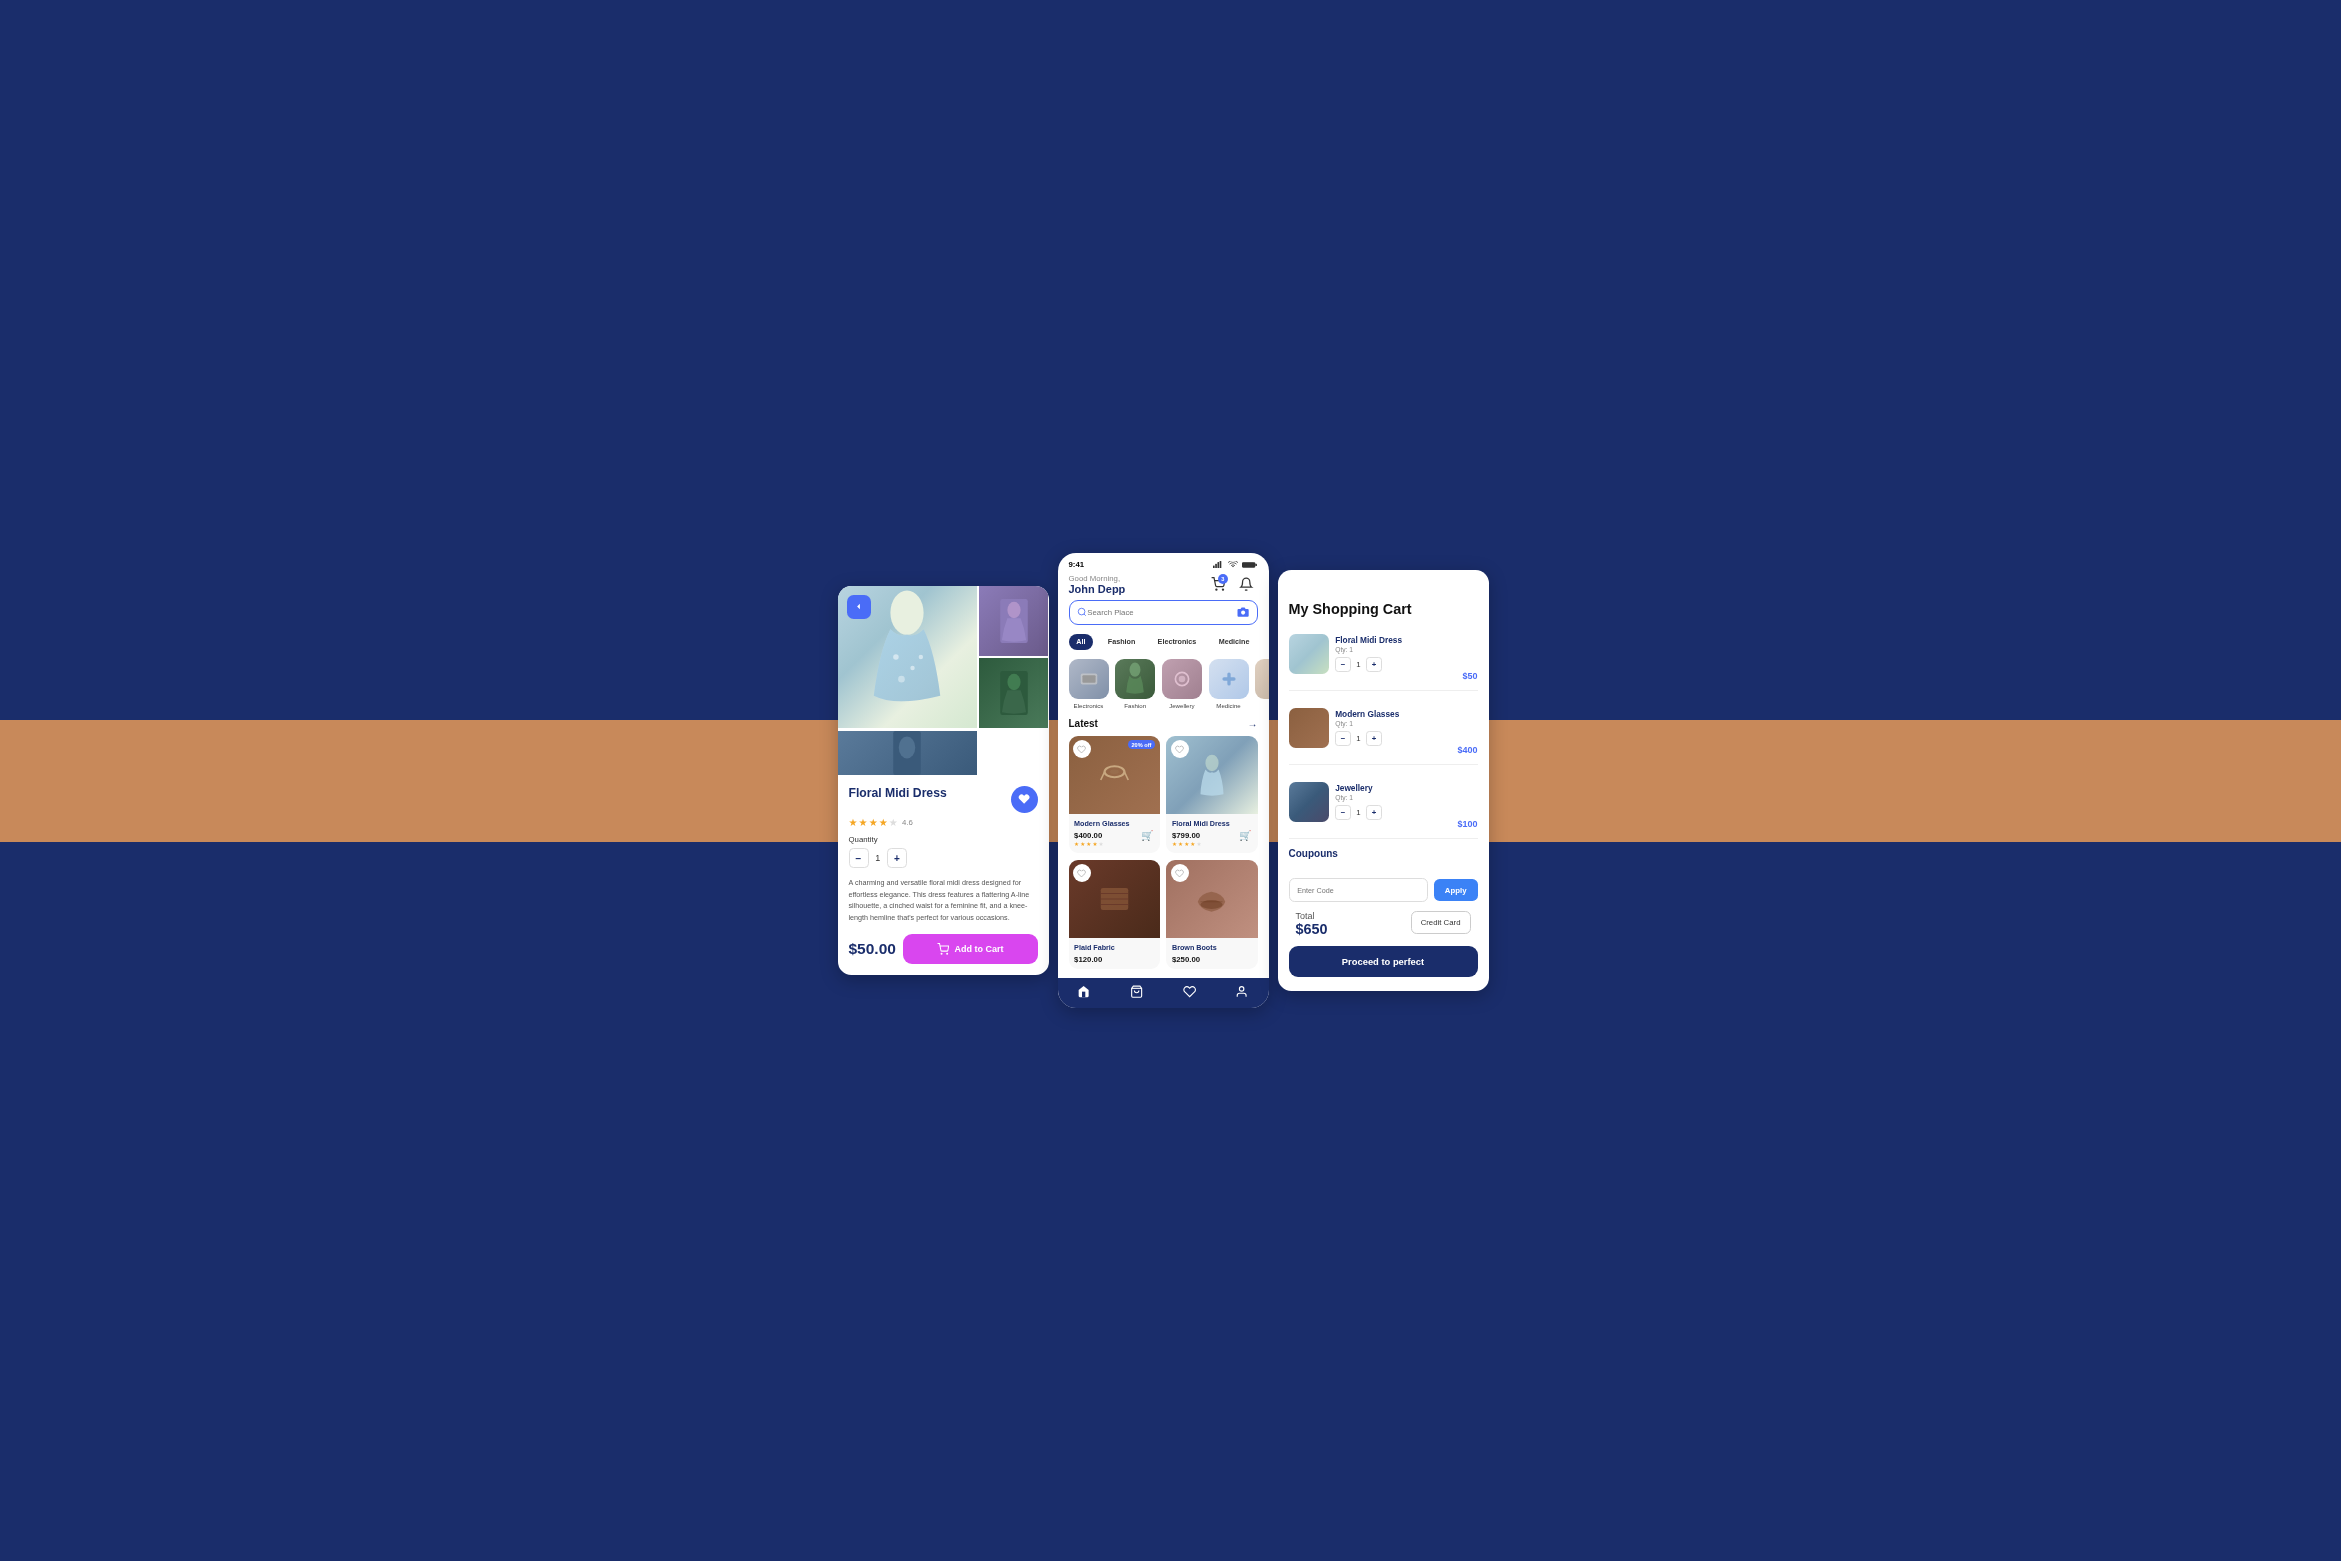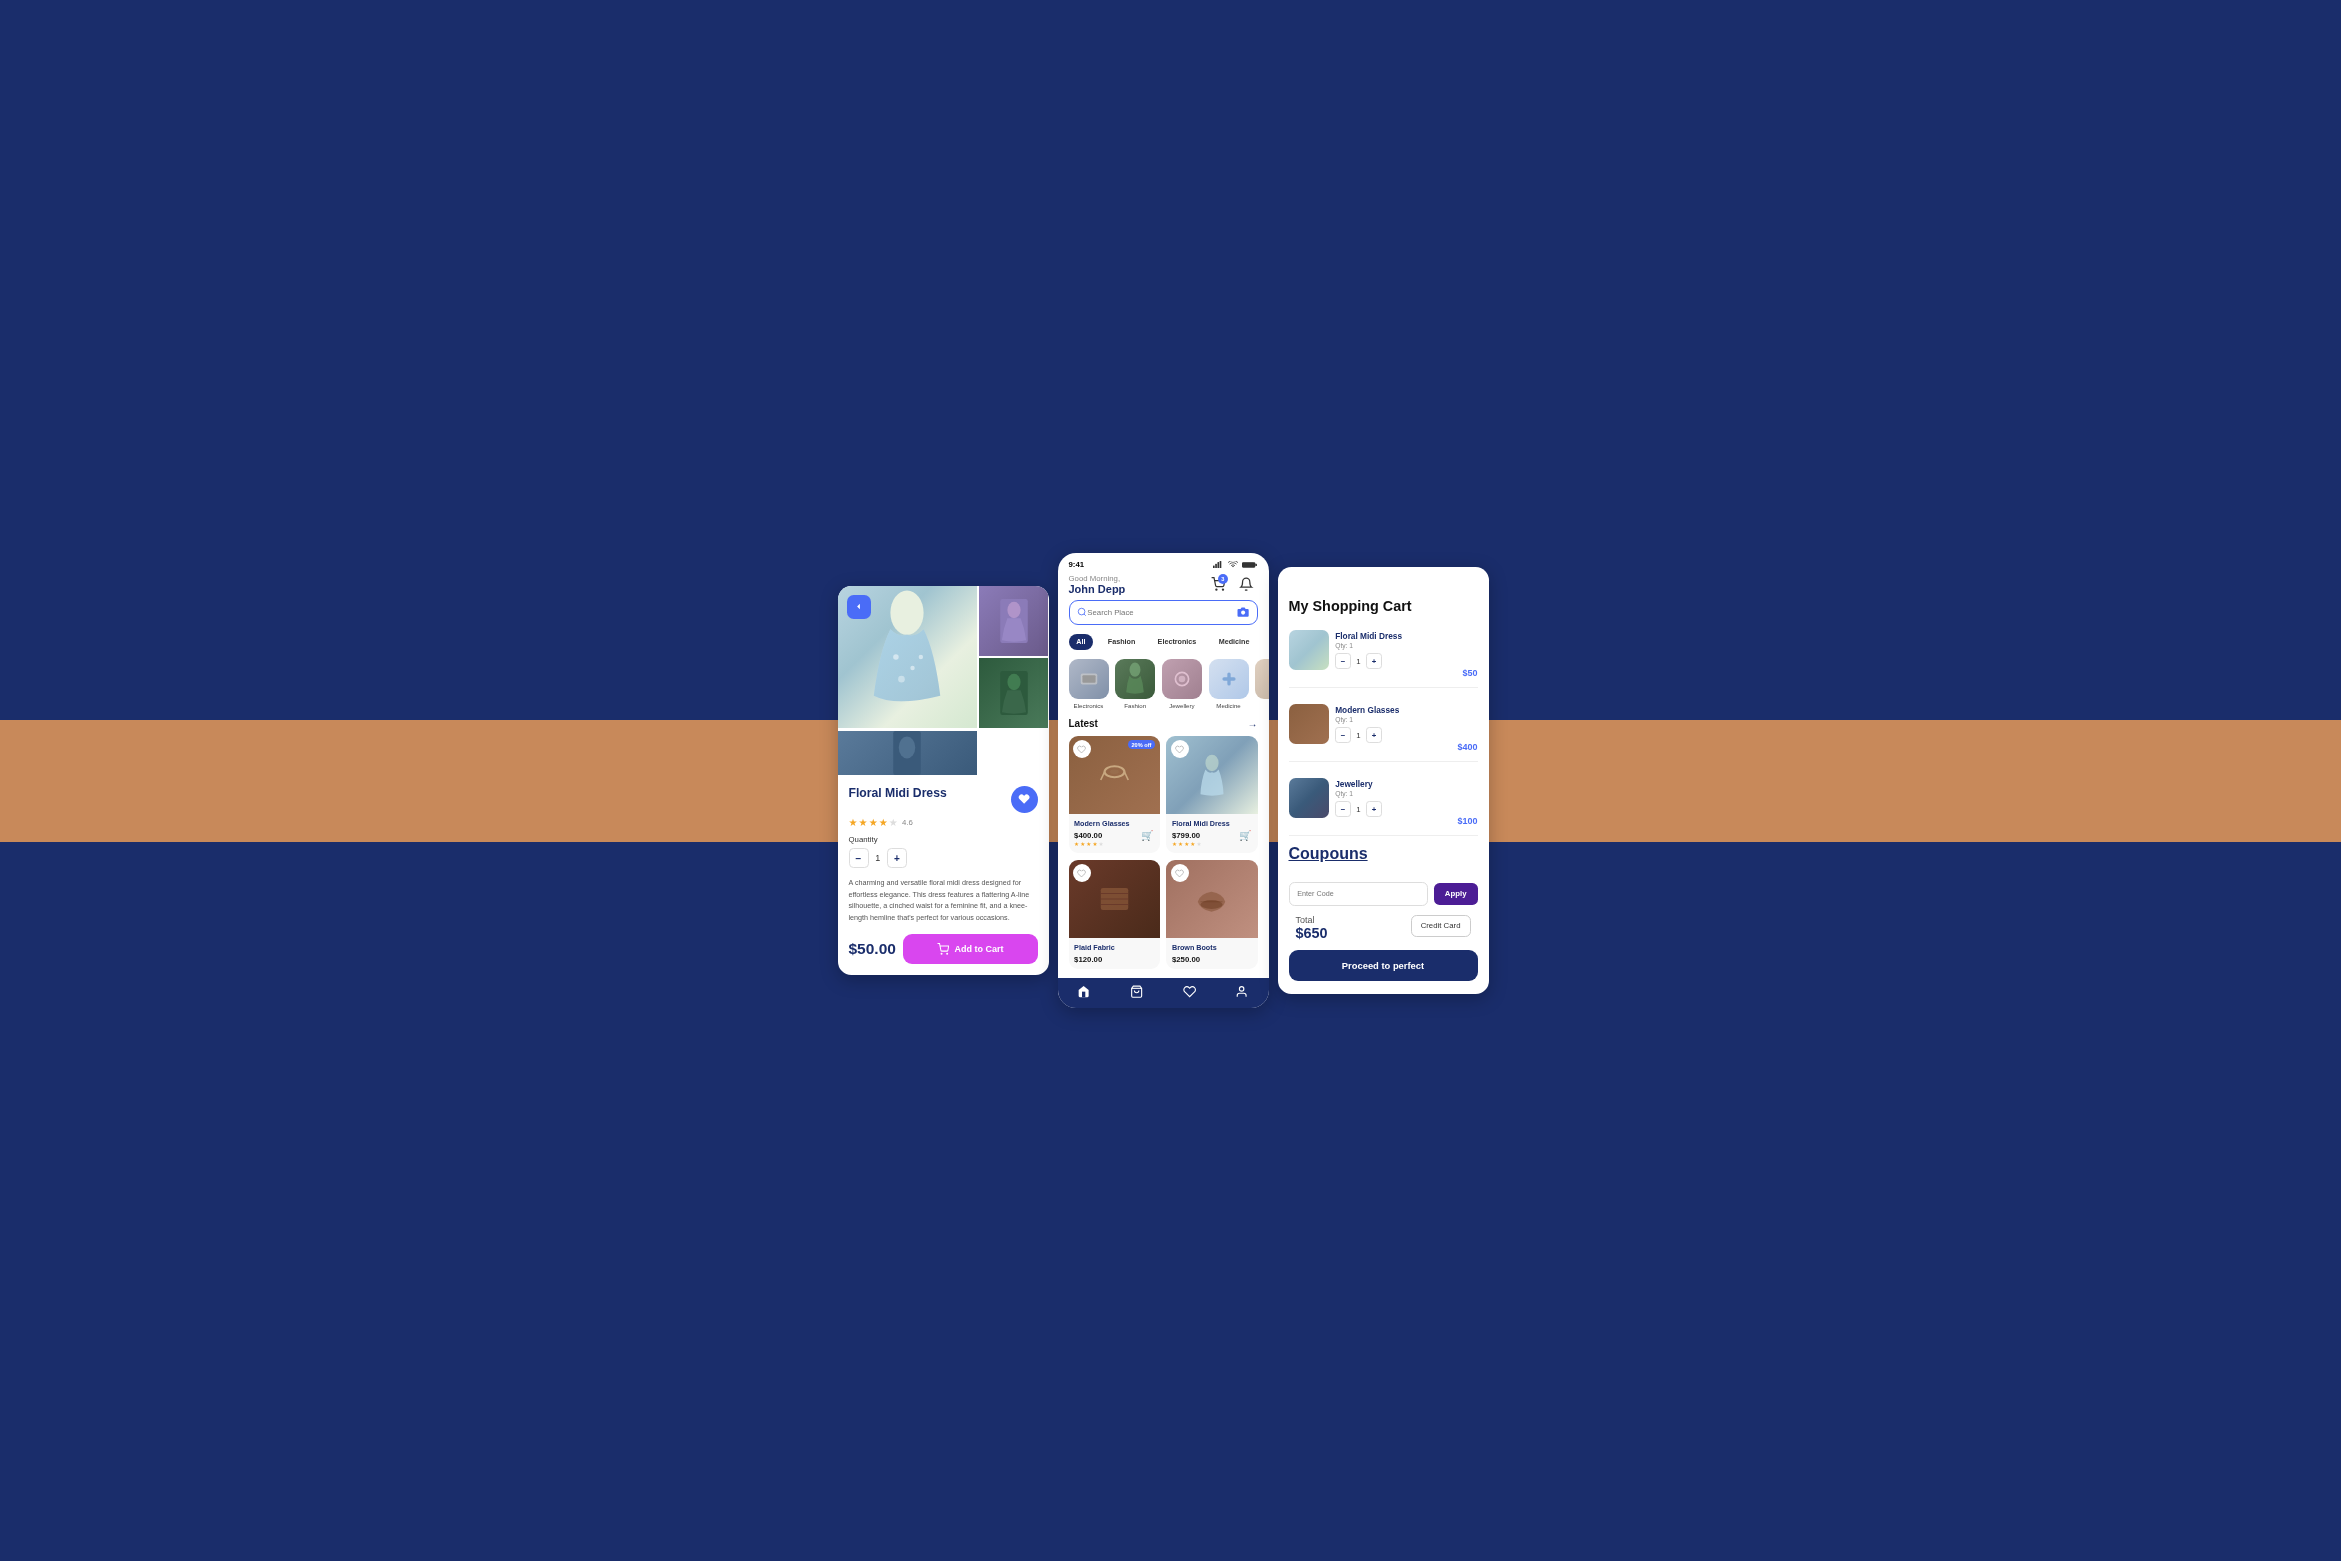--- a/index.html
+++ b/index.html
@@ -400,37 +400,37 @@
       justify-content: center;
       cursor: pointer;
       font-size: 7.8px;
       font-weight: bold;
       color: #1a2d6b;
     }
     .cart-qty-val { font-size: 7.8px; color: #333; }
     .cart-item-price { font-size: 9px; font-weight: 700; color: #4a6cf7; margin-top: 45px; }
 
     .coupons-section { padding: 9px 11px; }
-    .coupons-title { font-size: 16px; font-weight: 700; color: #1a2d6b; margin-bottom: 19px; text-decoration: underline; }
+    .coupons-title { font-size: 10px; font-weight: 700; color: #1a2d6b; margin-bottom: 19px; }
     .coupon-row {
       display: flex;
       gap: 5.6px;
       align-items: center;
     }
     .coupon-input {
       flex: 1;
       border: 0.6px solid #ddd;
       border-radius: 5.6px;
       padding: 6.7px 7.8px;
       font-size: 7.2px;
       color: #aaa;
       outline: none;
     }
     .apply-btn {
-      background: #4c1d95;
+      background: #3b82f6;
       color: #fff;
       border: none;
       border-radius: 5.6px;
       padding: 6.7px 11px;
       font-size: 7.8px;
       font-weight: 600;
       cursor: pointer;
     }
 
     .total-section {

